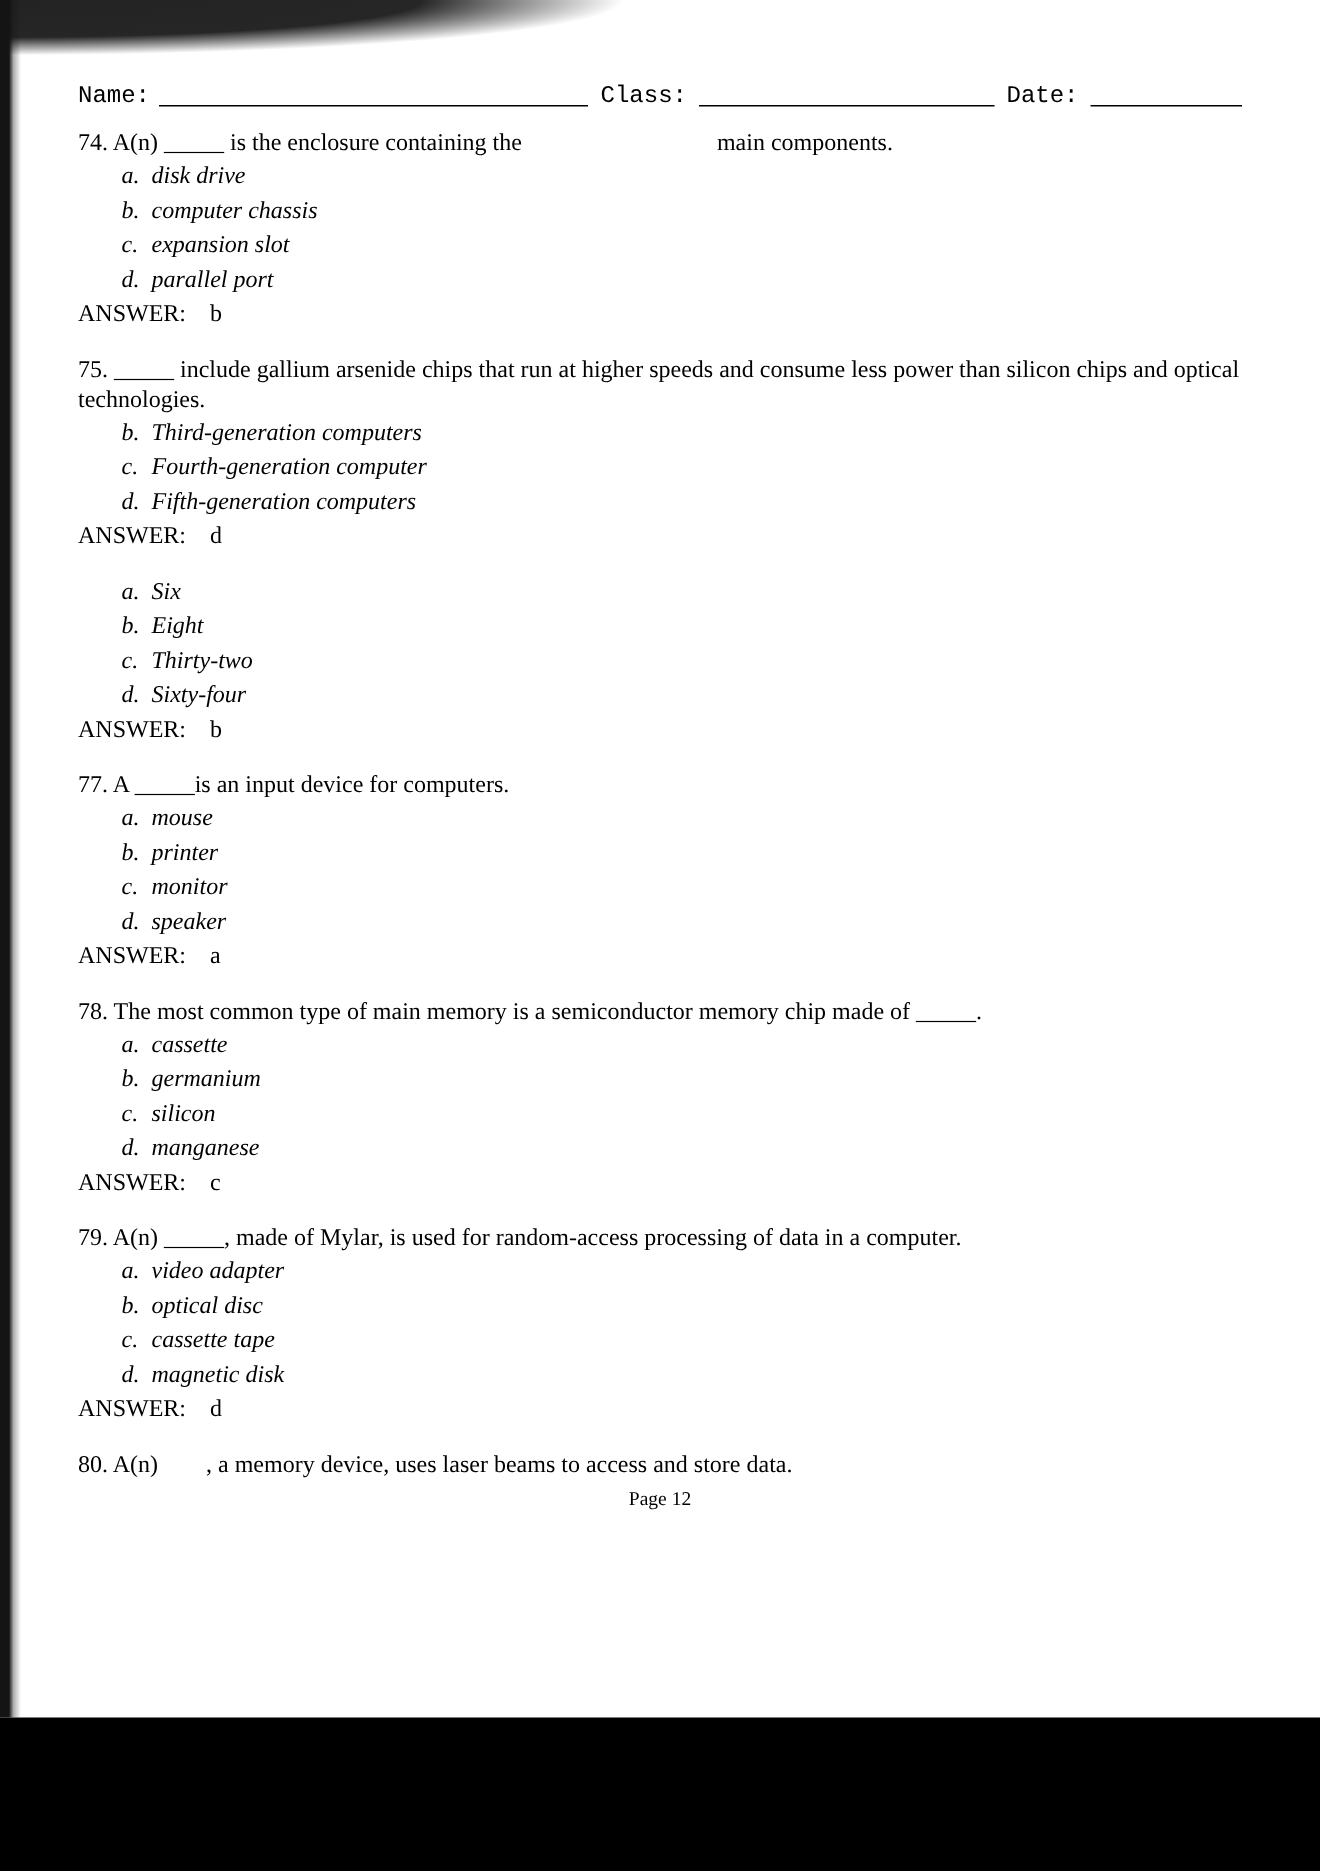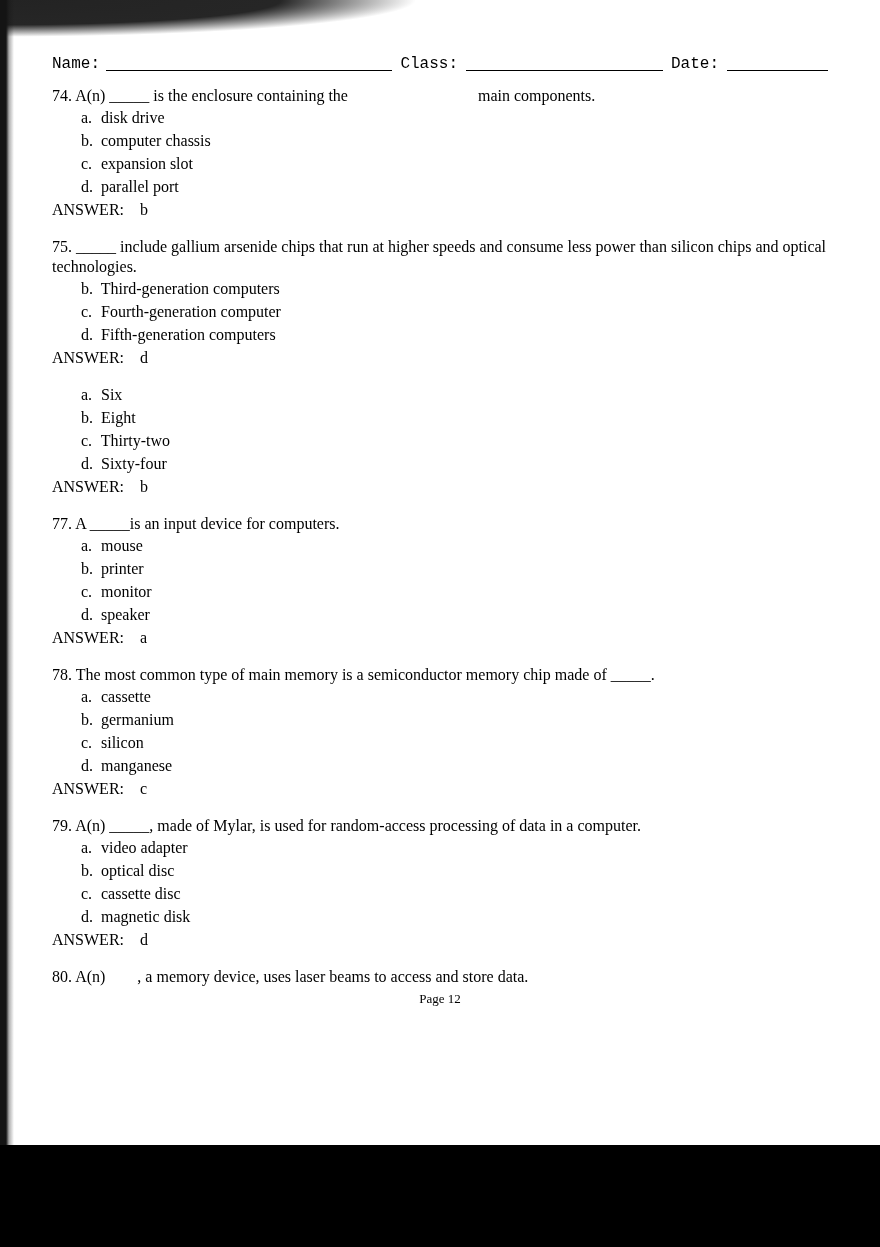--- a/index.html
+++ b/index.html
@@ -31,21 +31,21 @@
     margin-top: 12px;
     line-height: 20px;
     border-bottom: 1px solid #000;
     padding-right: 30px;
   }
   
   .questions { margin-top: 12px; }
   .question-block { margin-bottom: 17px; }
   .question-block.last { margin-bottom: 0; }
   .q-text { line-height: 20px; margin-bottom: 2px; }
-  .option { line-height: 20px; margin-bottom: 3px; padding-left: 29px; }
+  .option { line-height: 20px; margin-bottom: 3px; padding-left: 29px; font-style: italic; }
   .opt-letter { display: inline-block; min-width: 16px; }
   .answer { line-height: 20px; }
   .answer-value { margin-left: 16px; }
   .gap-130 { display: inline-block; width: 130px; }
   .gap-32 { display: inline-block; width: 32px; }
   
   .page-footer { text-align: center; font-size: 13px; line-height: 16px; margin-top: 4px; }
   
   .scan-shadow-top-left {
     position: absolute; top: 0; left: 0;
@@ -128,21 +128,21 @@
       <p class="option"><span class="opt-letter">b.</span> <span>germanium</span></p>
       <p class="option"><span class="opt-letter">c.</span> <span>silicon</span></p>
       <p class="option"><span class="opt-letter">d.</span> <span>manganese</span></p>
       <p class="answer"><span>ANSWER:</span><span class="answer-value">c</span></p>
     </div>
 
     <div class="question-block">
       <p class="q-text"><span>79.</span> <span>A(n) _____, made of Mylar, is used for random-access processing of data in a computer.</span></p>
       <p class="option"><span class="opt-letter">a.</span> <span>video adapter</span></p>
       <p class="option"><span class="opt-letter">b.</span> <span>optical disc</span></p>
-      <p class="option"><span class="opt-letter">c.</span> <span>cassette disc</span></p>
+      <p class="option"><span class="opt-letter">c.</span> <span>cassette tape</span></p>
       <p class="option"><span class="opt-letter">d.</span> <span>magnetic disk</span></p>
       <p class="answer"><span>ANSWER:</span><span class="answer-value">d</span></p>
     </div>
 
     <div class="question-block last">
       <p class="q-text"><span>80.</span> <span>A(n)</span><span class="gap-32"></span><span>, a memory device, uses laser beams to access and store data.</span></p>
     </div>
 
   </div>
 

